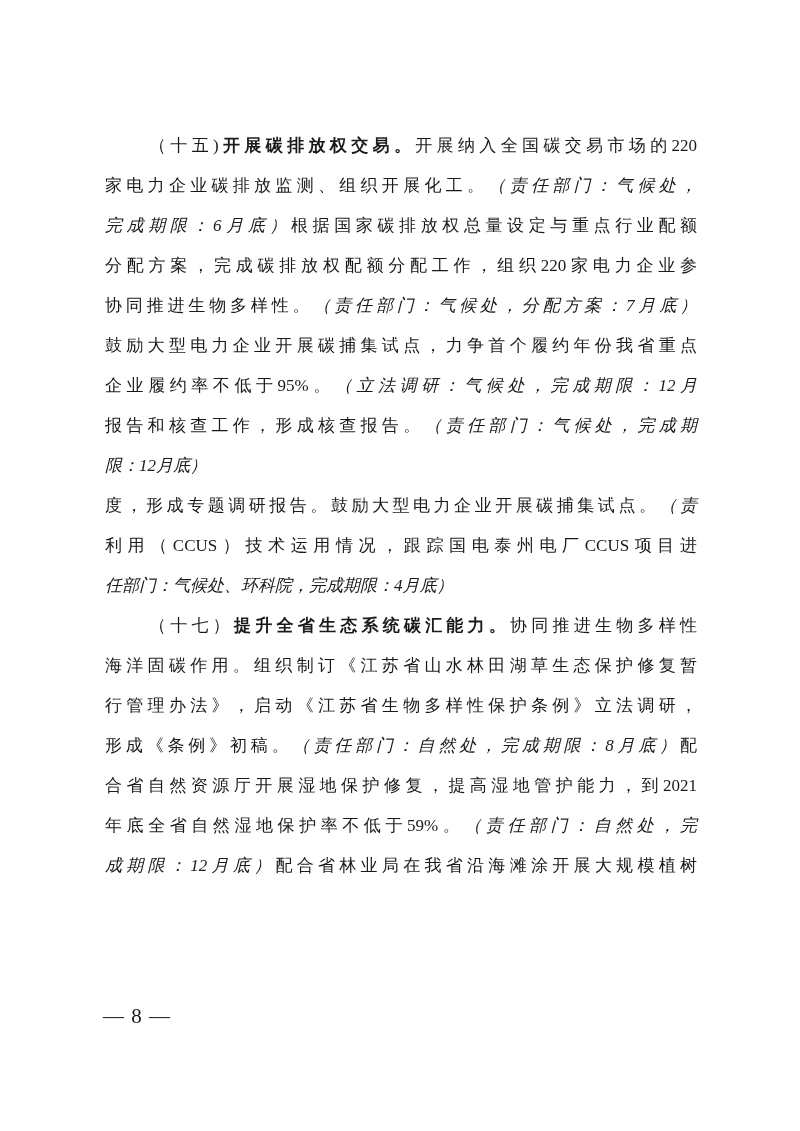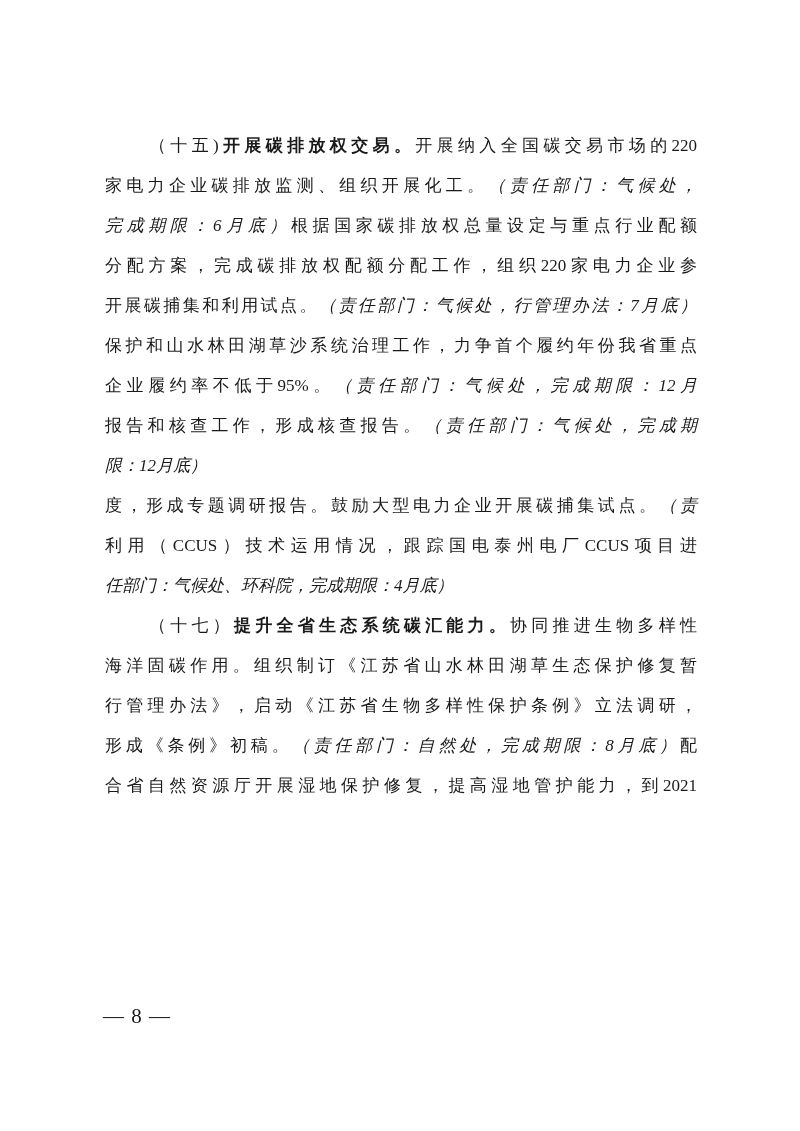--- a/index.html
+++ b/index.html
@@ -54,28 +54,30 @@
   }
 </style>
 </head>
 <body>
 
 <div class="doc-body" id="doc-body">
     <div class="line ind"><span>（十五)</span><span class="seg-b">开展碳排放权交易。</span><span>开展纳入全国碳交易市场的220</span></div>
     <div class="line"><span>家电力企业碳排放监测、组织开展化工。</span><span class="seg-k">（责任部门：气候处，</span></div>
     <div class="line"><span class="seg-k">完成期限：6月底）</span><span>根据国家碳排放权总量设定与重点行业配额</span></div>
     <div class="line"><span>分配方案，完成碳排放权配额分配工作，组织220家电力企业参</span></div>
-    <div class="line"><span>开展碳捕集和利用试点。</span><span class="seg-k">（责任部门：气候处，行管理办法：7月底）</span></div>
-    <div class="line"><span>保护和山水林田湖草沙系统治理工作，力争首个履约年份我省重点</span></div>
-    <div class="line"><span>企业履约率不低于95%。</span><span class="seg-k">（责任部门：气候处，完成期限：12月</span></div>
+    <div class="line"><span>协同推进生物多样性。</span><span class="seg-k">（责任部门：气候处，分配方案：7月底）</span></div>
+    <div class="line"><span>鼓励大型电力企业开展碳捕集试点，力争首个履约年份我省重点</span></div>
+    <div class="line"><span>企业履约率不低于95%。</span><span class="seg-k">（立法调研：气候处，完成期限：12月</span></div>
     <div class="line"><span>报告和核查工作，形成核查报告。</span><span class="seg-k">（责任部门：气候处，完成期</span></div>
     <div class="line nj"><span class="seg-k">限：12月底）</span></div>
     <div class="line"><span>度，形成专题调研报告。鼓励大型电力企业开展碳捕集试点。</span><span class="seg-k">（责</span></div>
     <div class="line"><span>利用（CCUS）技术运用情况，跟踪国电泰州电厂CCUS项目进</span></div>
     <div class="line nj"><span class="seg-k">任部门：气候处、环科院，完成期限：4月底）</span></div>
     <div class="line ind"><span>（十七）</span><span class="seg-b">提升全省生态系统碳汇能力。</span><span>协同推进生物多样性</span></div>
     <div class="line"><span>海洋固碳作用。组织制订《江苏省山水林田湖草生态保护修复暂</span></div>
     <div class="line"><span>行管理办法》，启动《江苏省生物多样性保护条例》立法调研，</span></div>
     <div class="line"><span>形成《条例》初稿。</span><span class="seg-k">（责任部门：自然处，完成期限：8月底）</span><span>配</span></div>
     <div class="line"><span>合省自然资源厅开展湿地保护修复，提高湿地管护能力，到2021</span></div>
+    <div class="line"><span>年底全省自然湿地保护率不低于59%。</span><span class="seg-k">（责任部门：自然处，完</span></div>
+    <div class="line"><span class="seg-k">成期限：12月底）</span><span>配合省林业局在我省沿海滩涂开展大规模植树</span></div>
   </div>
 
 <div class="page-footer">— 8 —</div>
 
 </body></html>

